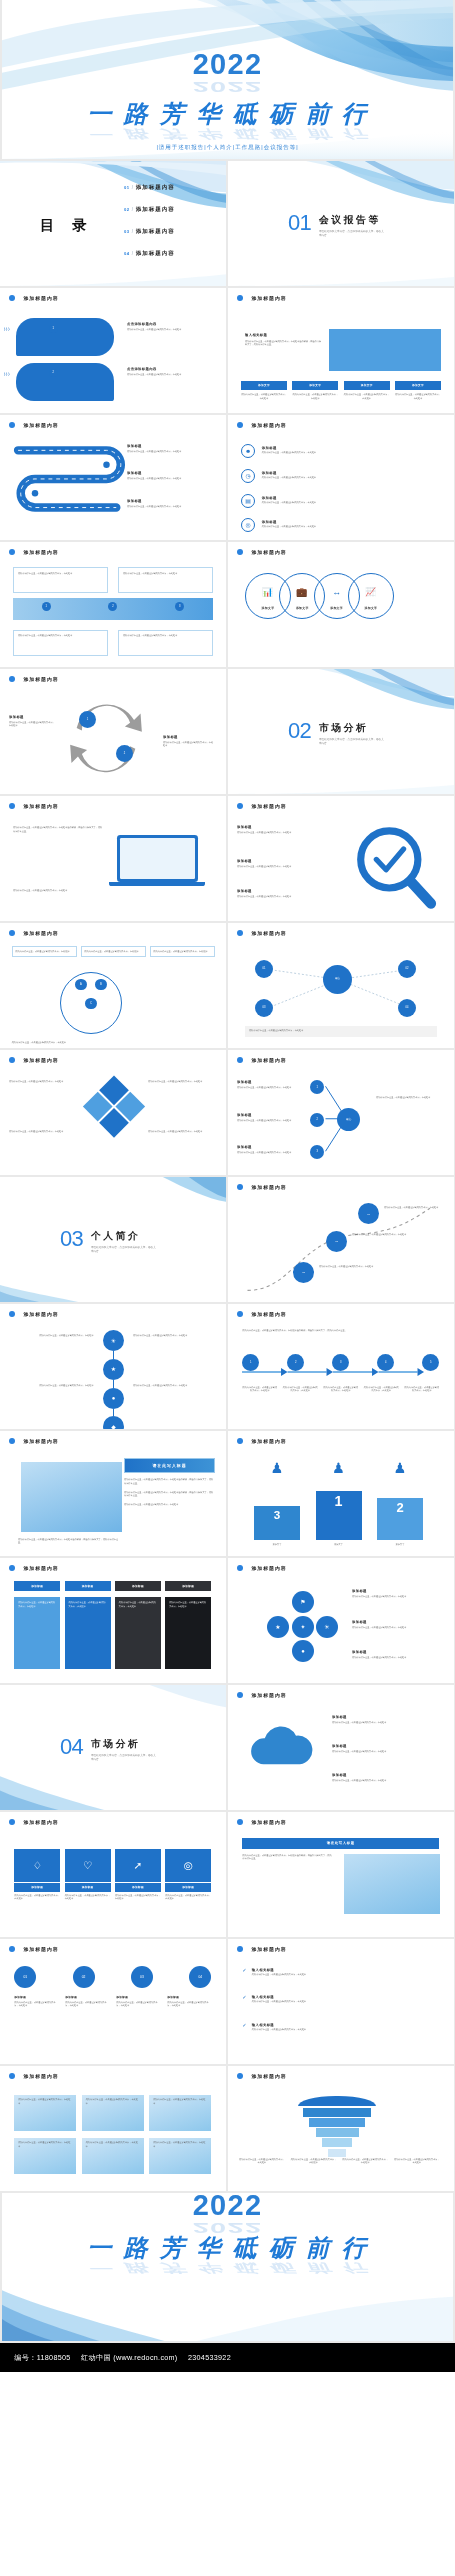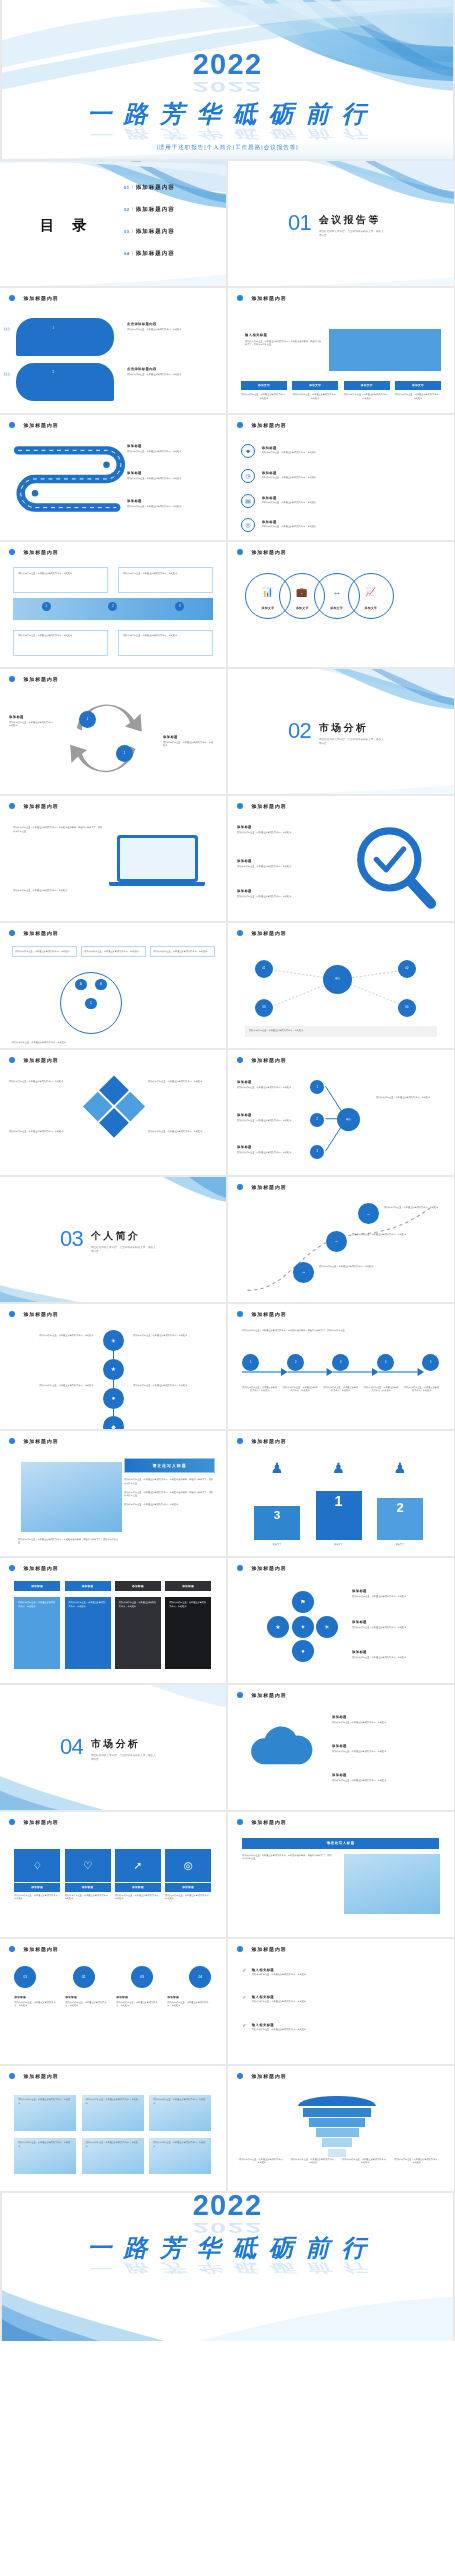--- a/index.html
+++ b/index.html
@@ -970,15 +970,20 @@
     <div class="cover-year" style="top:-3.9px;">
       <span>2022</span>
       <span class="refl">2022</span>
     </div>
     <div class="cover-title" style="top:39px;">
       <span>一 路 芳 华   砥 砺 前 行</span>
       <span class="refl">一 路 芳 华   砥 砺 前 行</span>
     </div>
   </div>
 
+  <div class="footer">
+    <span class="f1">编号：11808505</span>
+    <span class="f2">红动中国 (www.redocn.com)</span>
+    <span class="f3">2304533922</span>
+  </div>
 
 </div>
 
 
 </body></html>

